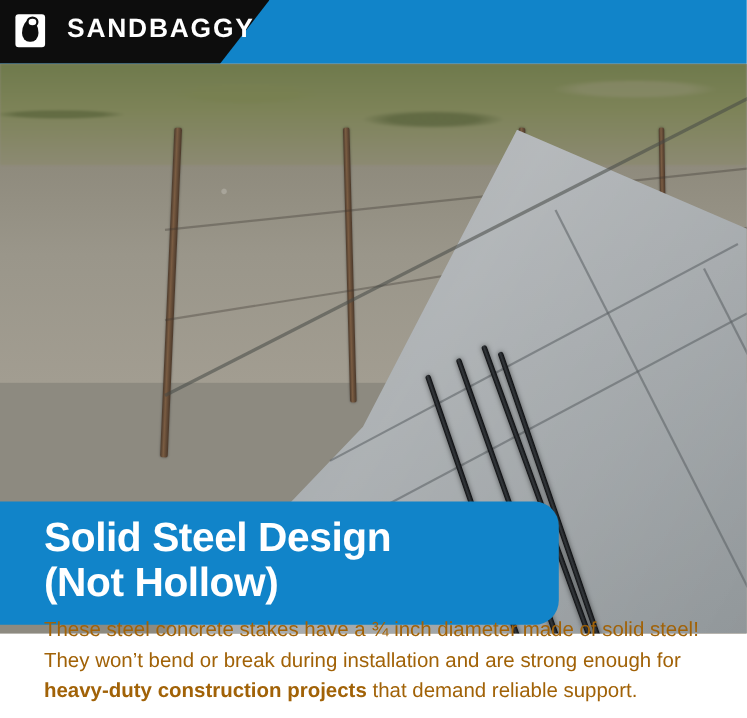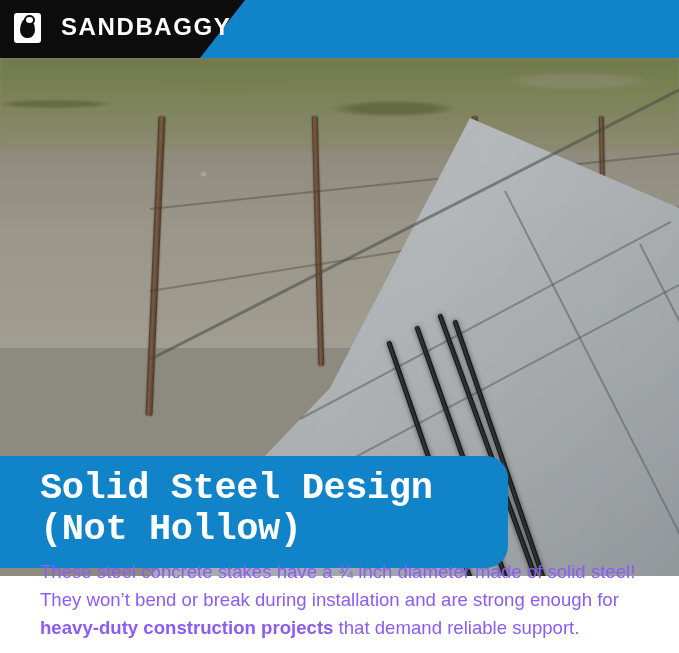--- a/index.html
+++ b/index.html
@@ -94,21 +94,20 @@
     white-space: nowrap;
   }
 
   
   .photo {
     position: relative;
     width: 679px;
     height: 518px;
     overflow: hidden;
     background: #8d8a80;
-    font-family: Liberation Mono, monospace;
   }
   
   .ground {
     position: absolute;
     left: 0; top: 0;
     width: 679px; height: 290px;
     background:
       radial-gradient(circle at 12% 18%, rgba(255,255,255,0.28) 0 2px, rgba(0,0,0,0) 3px),
       radial-gradient(circle at 30% 40%, rgba(255,255,255,0.20) 0 2px, rgba(0,0,0,0) 3px),
       radial-gradient(circle at 55% 22%, rgba(0,0,0,0.18) 0 2px, rgba(0,0,0,0) 3px),
@@ -207,21 +206,21 @@
     letter-spacing: -0.4px;
   }
   .headline .line2 { display: block; }
 
   
   .body-copy {
     position: absolute;
     left: 40px;
     top: 539px;
     width: 604px;
-    color: #8b5cf6;
+    color: #a16207;
     font-size: 18.6px;
     line-height: 1.52;
   }
   .body-copy b { font-weight: bold; }
 </style>
 </head>
 <body>
 
 <div class="page">
 

